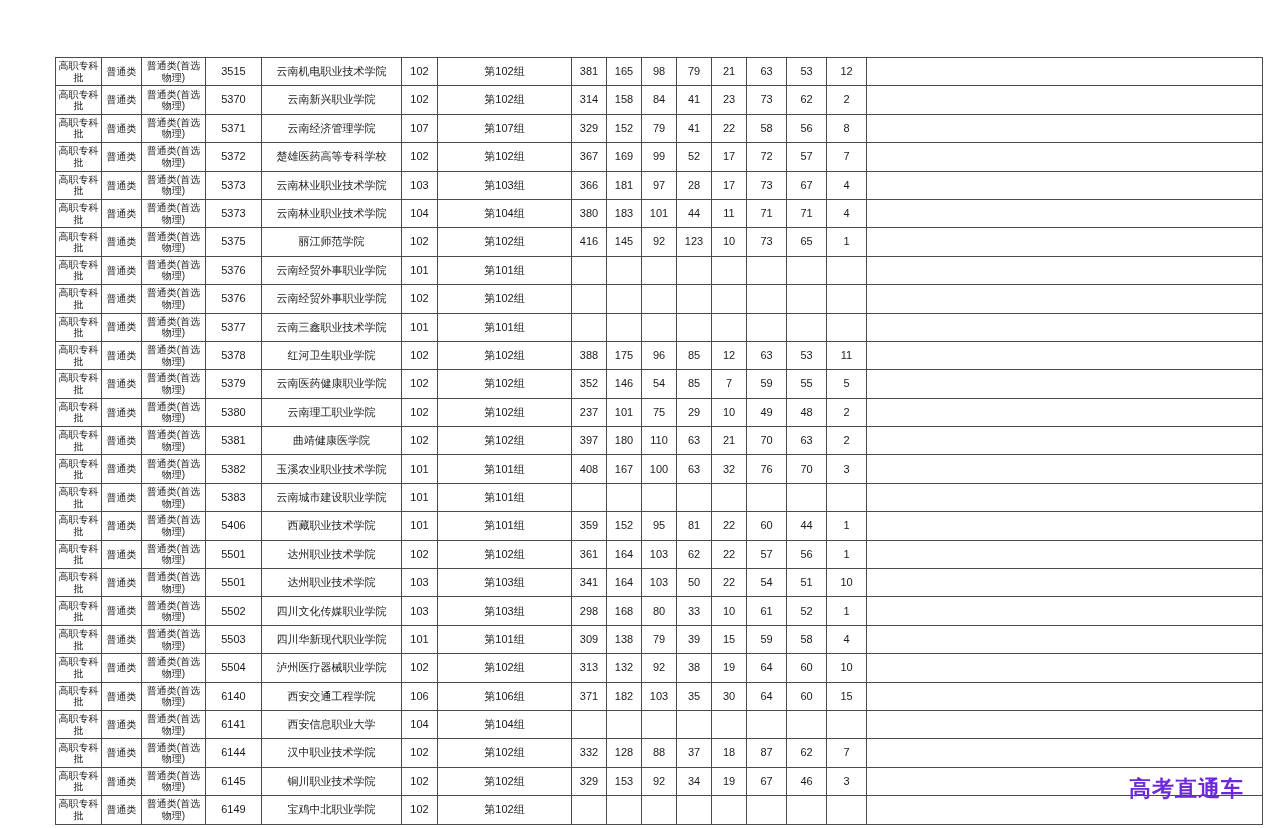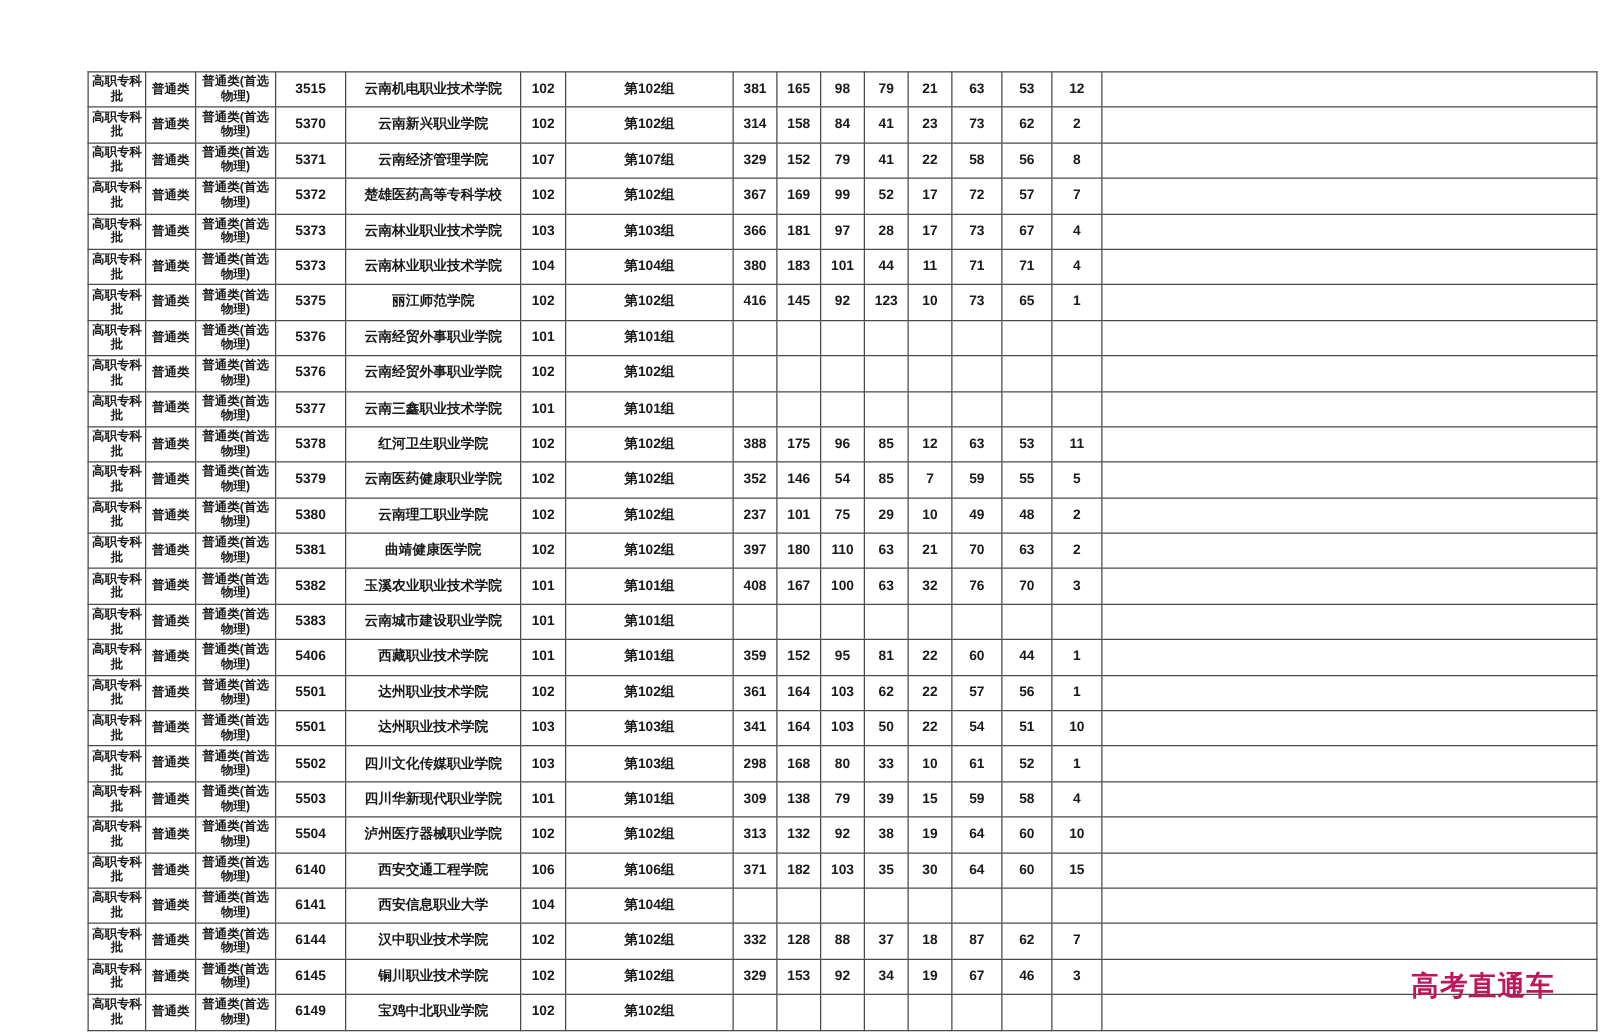--- a/index.html
+++ b/index.html
@@ -6,26 +6,25 @@
   body {
     width: 1280px;
     height: 828px;
     background: #ffffff;
     position: relative;
     overflow: hidden;
     font-family: "Liberation Sans", sans-serif;
   }
   table.admissions {
     position: absolute;
-    left: 70px;
+    left: 55px;
     top: 57px;
     border-collapse: collapse;
     table-layout: fixed;
     width: 1207px;
-    font-weight: bold;
   }
   table.admissions td {
     border: 1px solid #4a4a4a;
     text-align: center;
     vertical-align: middle;
     font-size: 11px;
     color: #1a1a1a;
     padding: 1px 2px;
     height: 25.4px;
     line-height: 1.2;
@@ -34,21 +33,21 @@
   }
   table.admissions td.c0,
   table.admissions td.c1,
   table.admissions td.c2 { font-size: 10px; line-height: 1.15; }
   .watermark {
     position: absolute;
     right: 36px;
     top: 774px;
     font-size: 22px;
     font-weight: 600;
-    color: #be185d;
+    color: #6d28d9;
     letter-spacing: 1px;
   }
 </style>
 </head>
 <body>
 
 <table class="admissions">
   <colgroup>
     <col style="width:46px">
     <col style="width:40px">

